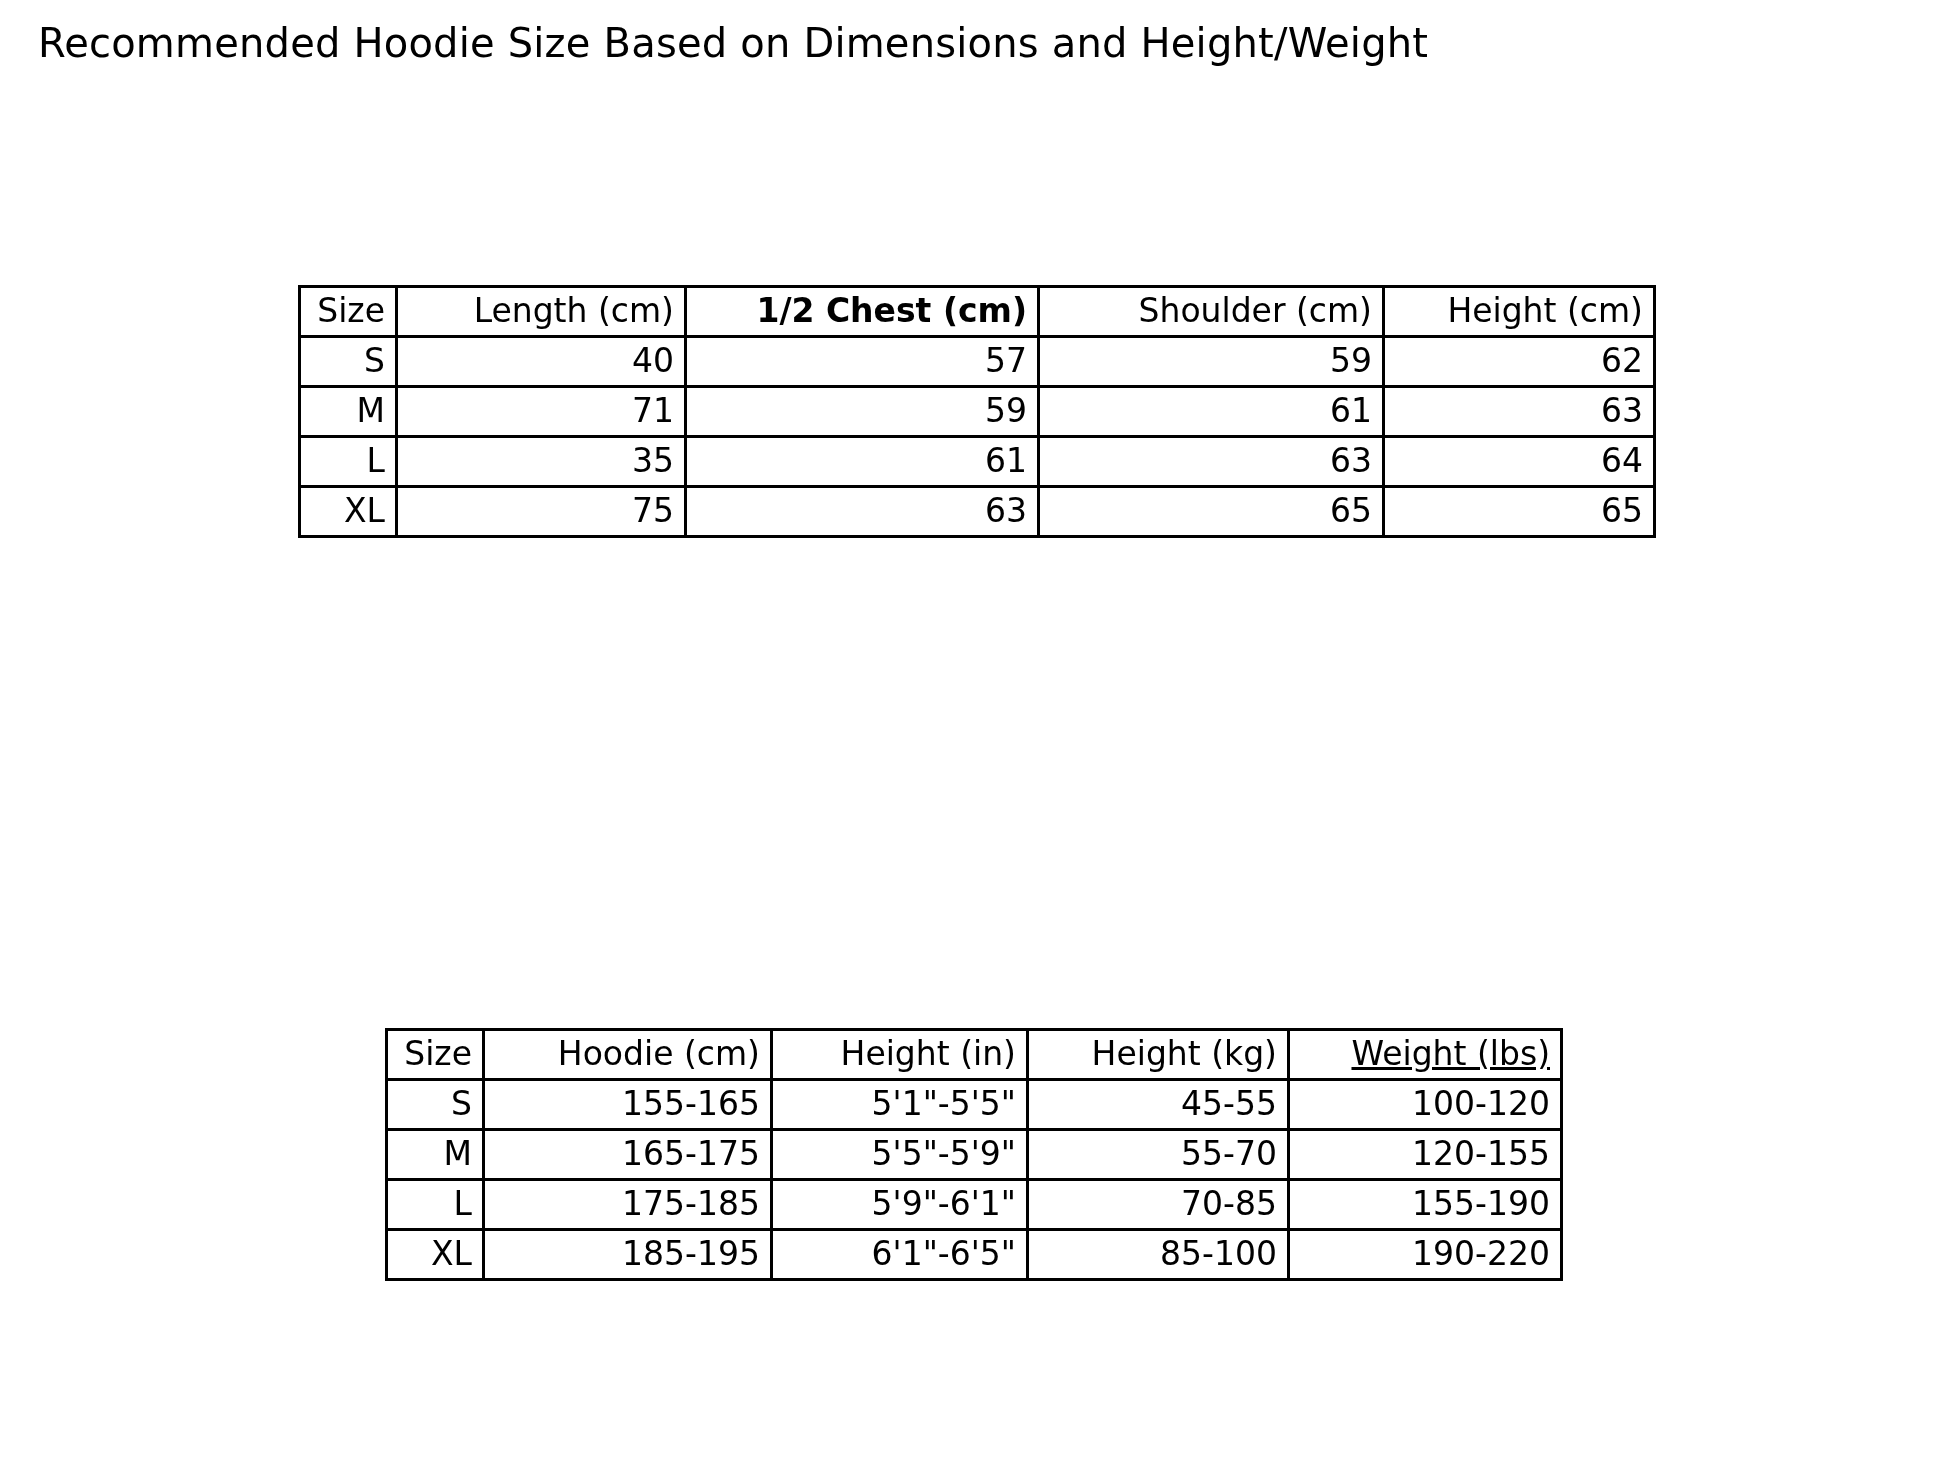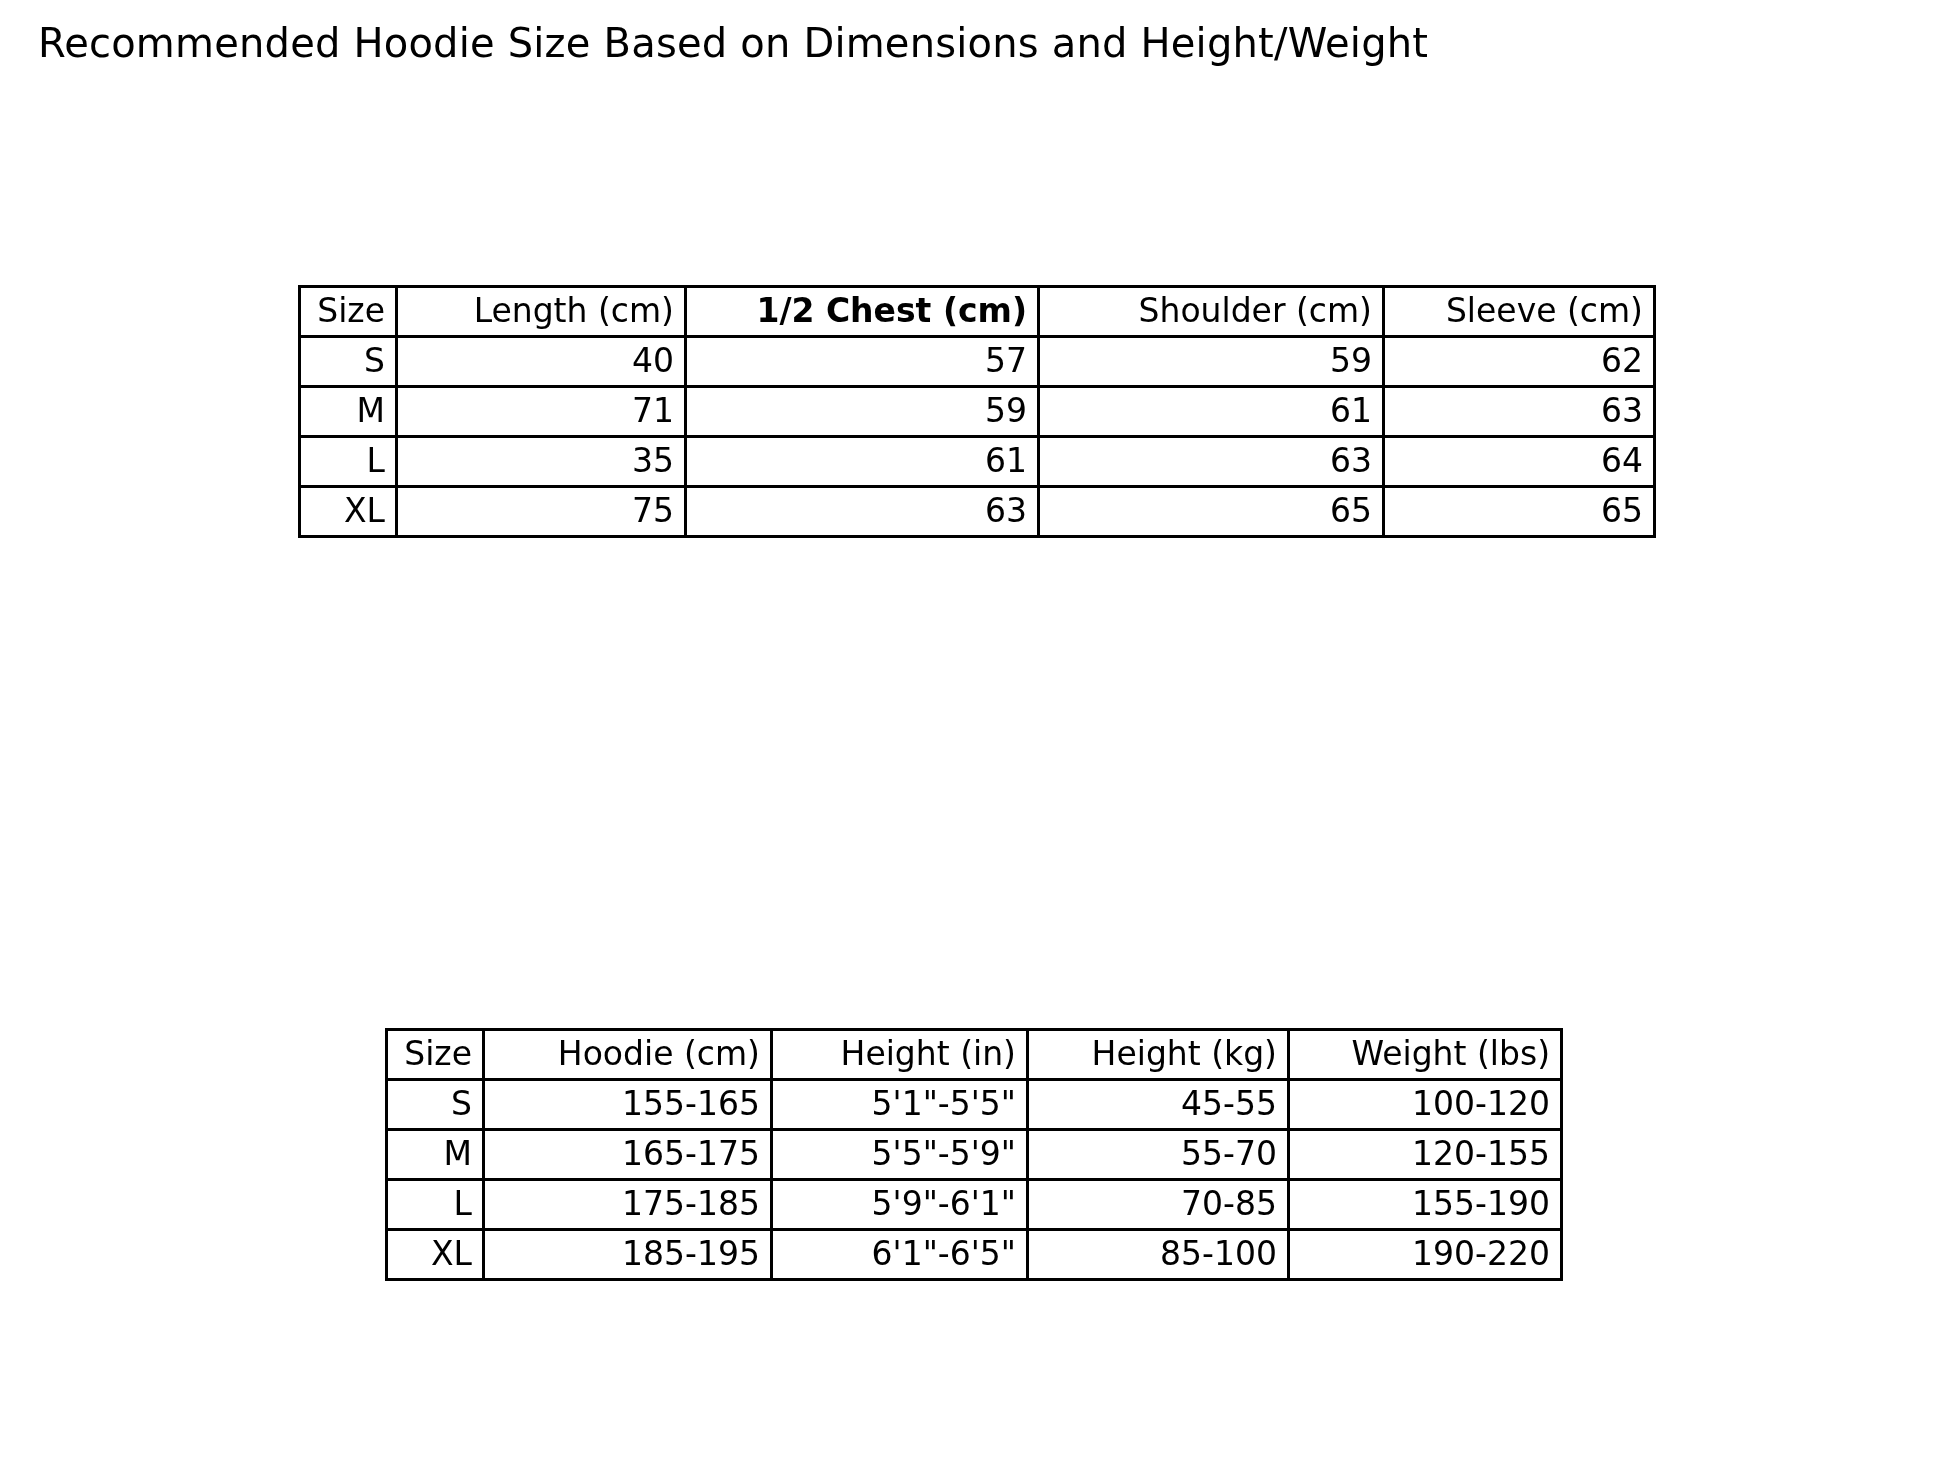--- a/index.html
+++ b/index.html
@@ -59,35 +59,35 @@
   #table-heightweight {
     left: 385px;
     top: 1028px;
   }
   #table-heightweight th,
   #table-heightweight td { height: 43px; }
   #table-heightweight .col-size    { width: 74px; }
   #table-heightweight .col-hcm     { width: 265px; }
   #table-heightweight .col-hin     { width: 233px; }
   #table-heightweight .col-wkg     { width: 238px; }
-  #table-heightweight .col-wlbs    { width: 250px; }
+  #table-heightweight .col-wlbs    { width: 250px; text-decoration: underline; }
 </style>
 </head>
 <body>
 
 <div class="page-title">Recommended Hoodie Size Based on Dimensions and Height/Weight</div>
 
 <table class="tbl" id="table-dimensions">
   <thead>
     <tr>
       <th class="col-size">Size</th>
       <th class="col-length">Length (cm)</th>
       <th class="col-chest">1/2 Chest (cm)</th>
       <th class="col-shoulder">Shoulder (cm)</th>
-      <th class="col-sleeve">Sleeve (cm)</th>
+      <th class="col-sleeve">Height (cm)</th>
     </tr>
   </thead>
   <tbody>
     <tr>
       <td>S</td>
       <td>40</td>
       <td>57</td>
       <td>59</td>
       <td>62</td>
     </tr>

